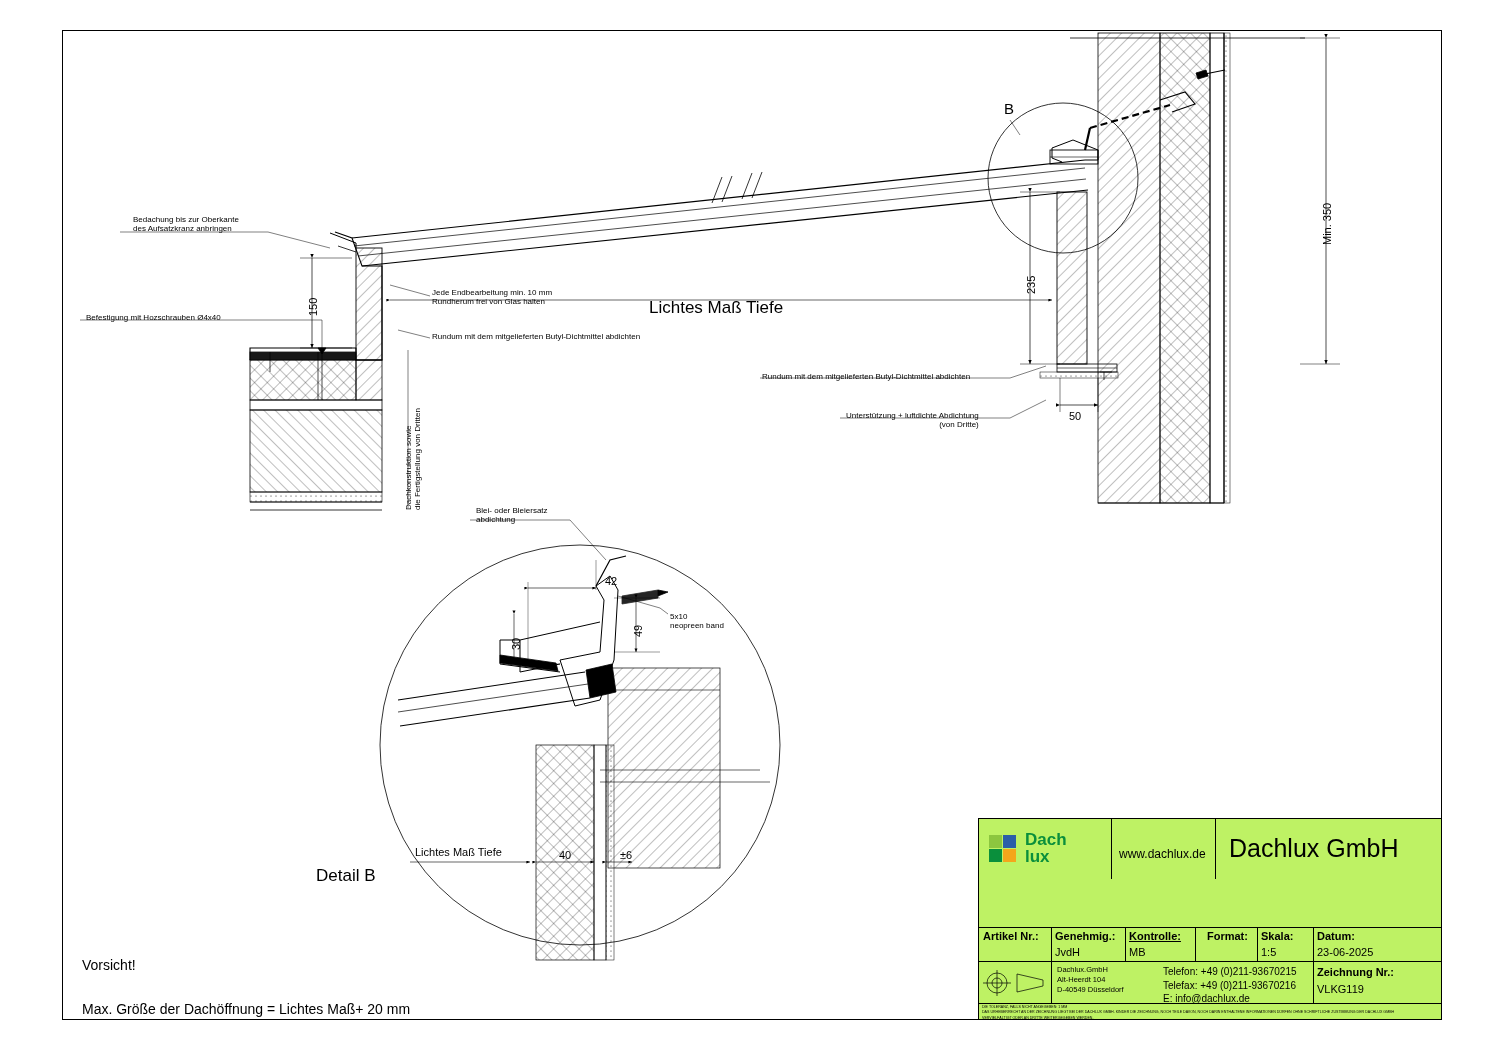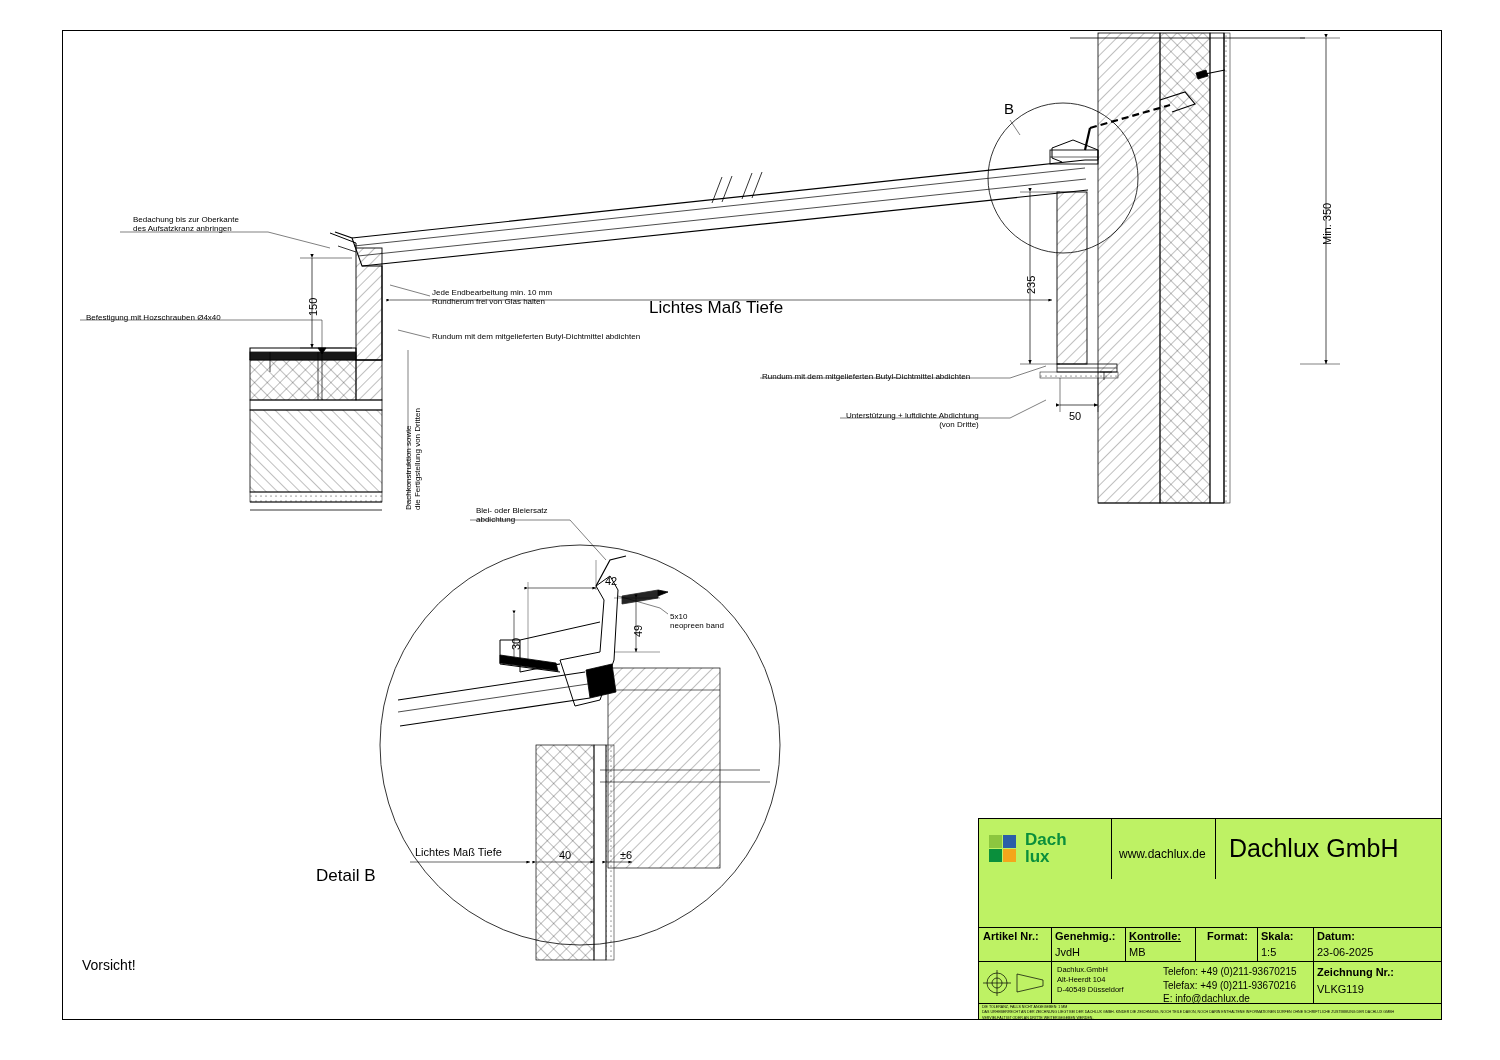--- a/index.html
+++ b/index.html
@@ -215,20 +215,21 @@
   <div class="txt dim rot90" style="left:1025px;top:294px;">235</div>
   <div class="txt dim rot90" style="left:1321px;top:245px;">Min. 350</div>
   <div class="txt dim" style="left:1069px;top:410px;">50</div>
   <div class="txt dim" style="left:557px;top:575px;margin-left:48px;">42</div>
   <div class="txt dim rot90" style="left:510px;top:650px;">30</div>
   <div class="txt dim rot90" style="left:632px;top:637px;">49</div>
   <div class="txt dim" style="left:559px;top:849px;">40</div>
   <div class="txt dim" style="left:620px;top:849px;">±6</div>
 
   <div class="note" style="left:82px;top:955px;">Vorsicht!</div>
+  <div class="note" style="left:82px;top:999px;">Max. Größe der Dachöffnung = Lichtes Maß+ 20 mm</div>
 
   <div class="tb">
 
     <div class="brand">
       <div class="logo">
         <div class="logo-sq" style="left:0px;top:4px;background:#8cc63f;"></div>
         <div class="logo-sq" style="left:14px;top:4px;background:#2b5fa8;"></div>
         <div class="logo-sq" style="left:0px;top:18px;background:#0a8f3c;"></div>
         <div class="logo-sq" style="left:14px;top:18px;background:#f4a61b;"></div>
         <div class="logo-txt">

